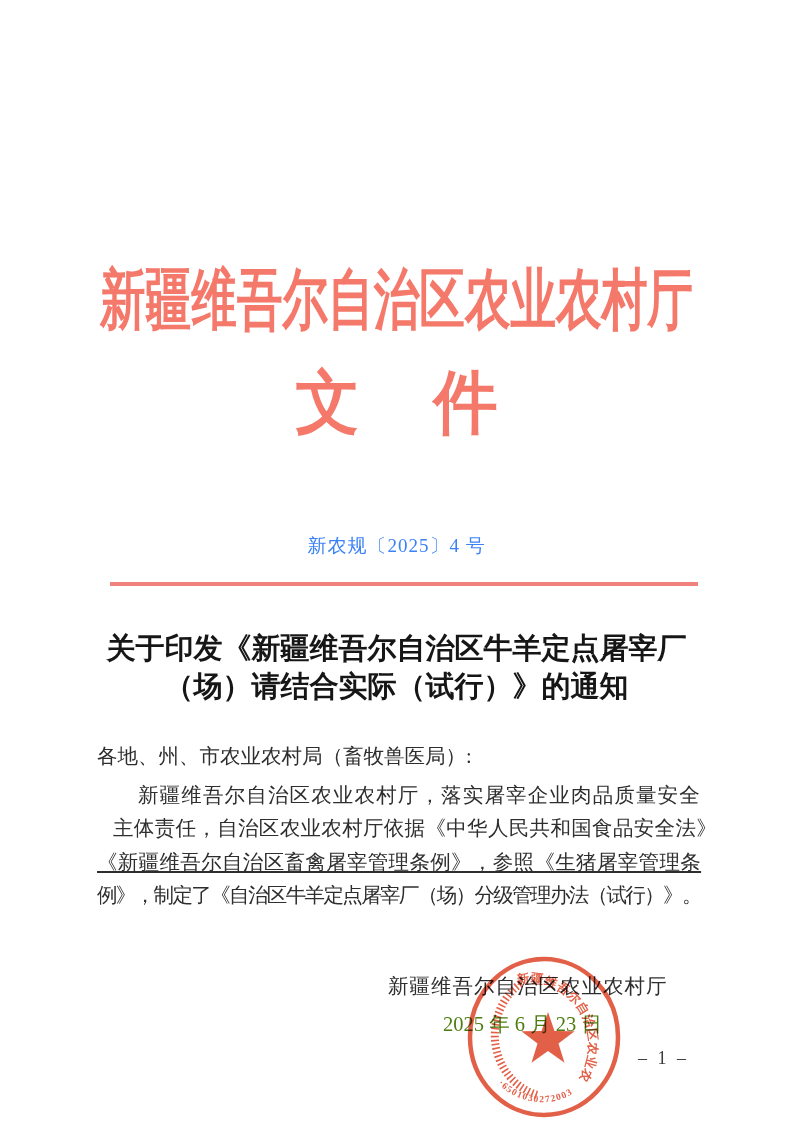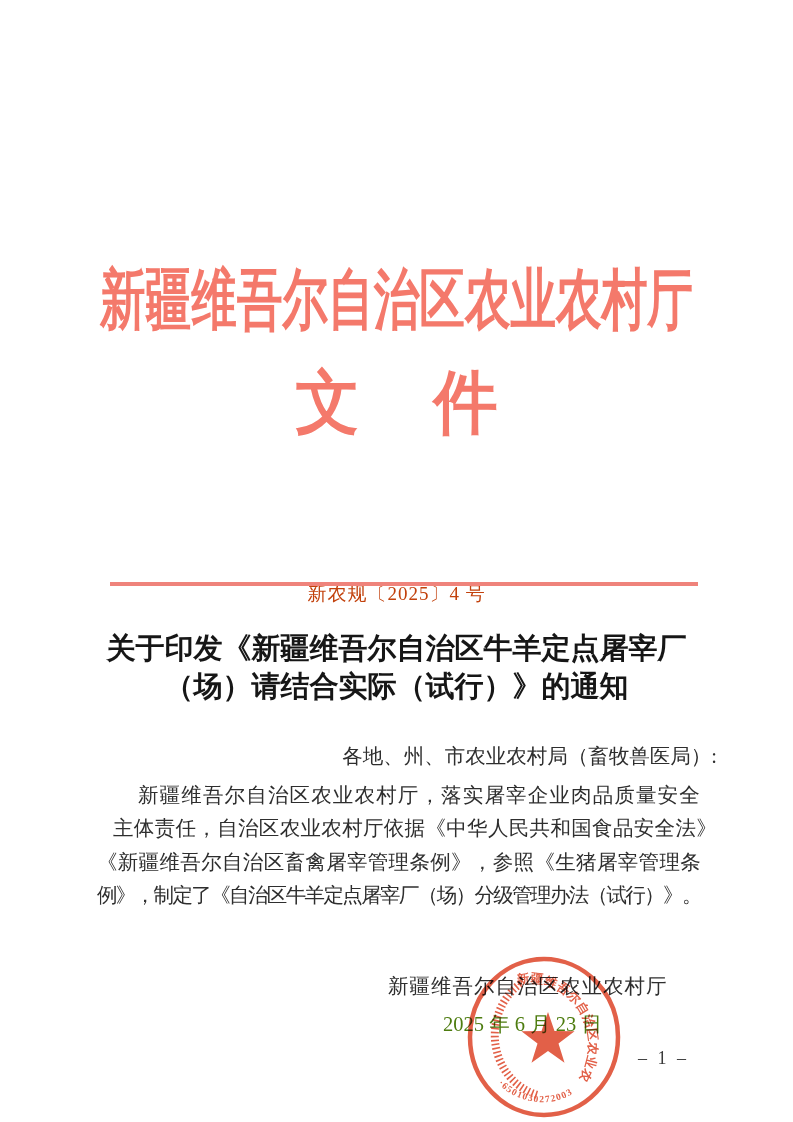--- a/index.html
+++ b/index.html
@@ -34,38 +34,38 @@
     font-size:64px;font-weight:800;
     color:#f4796b;
     letter-spacing:74px;margin-right:-74px;
     transform:scaleY(1.08);transform-origin:center top;
     white-space:nowrap;
   }
   
   .doc-number{
     position:absolute;top:533px;left:0;width:100%;
     text-align:center;
-    font-size:19px;color:#c2410c;letter-spacing:1px;margin-top:48px;
+    font-size:19px;color:#3b82f6;letter-spacing:1px;
   }
   
   .red-rule{
     position:absolute;top:582px;left:110px;width:588px;height:3.5px;
     background:#ef837b;
   }
   
   .doc-title{
     position:absolute;top:629px;left:0;width:100%;
     text-align:center;
     font-size:29px;font-weight:700;color:#161616;
     line-height:38px;
   }
   
   .salutation{
     position:absolute;top:742px;left:97px;width:620px;
-    font-size:20.5px;color:#2e2e2e;white-space:nowrap;text-align:right;
+    font-size:20.5px;color:#2e2e2e;white-space:nowrap;
   }
   .body-block{
     position:absolute;top:779px;left:97px;width:604px;
     font-size:20.5px;color:#2e2e2e;
   }
   .body-line{
     height:33.4px;line-height:33.4px;
     white-space:nowrap;
   }
   .body-line .cjk-justify{display:inline-block;white-space:nowrap;}
@@ -120,21 +120,21 @@
   <div class="salutation">各地、州、市农业农村局（畜牧兽医局）:</div>
 
   <div class="body-block">
     <div class="body-line indent">
       <span class="cjk-justify" style="letter-spacing: 1.15px;">新疆维吾尔自治区农业农村厅，落实屠宰企业肉品质量安全</span>
     </div>
     <div class="body-line">
       <span class="cjk-justify" style="letter-spacing: 0.33px; margin-left: 16px;">主体责任，自治区农业农村厅依据《中华人民共和国食品安全法》</span>
     </div>
     <div class="body-line">
-      <span class="cjk-justify" style="letter-spacing: 0.33px;">《新疆维吾尔自治区畜禽屠宰管理条例》，参照《生猪屠宰管理条</span>
+      <span class="cjk-justify" style="letter-spacing: 0.33px; text-decoration: underline;">《新疆维吾尔自治区畜禽屠宰管理条例》，参照《生猪屠宰管理条</span>
     </div>
     <div class="body-line">
       <span class="cjk-justify" style="letter-spacing: -1.63px;">例》，制定了《自治区牛羊定点屠宰厂（场）分级管理办法（试行）》。</span>
     </div>
   </div>
 
   <div class="signature">新疆维吾尔自治区农业农村厅</div>
   <div class="sig-date">2025 年 6 月 23 日</div>
 
   <div class="page-number">– 1 –</div>

